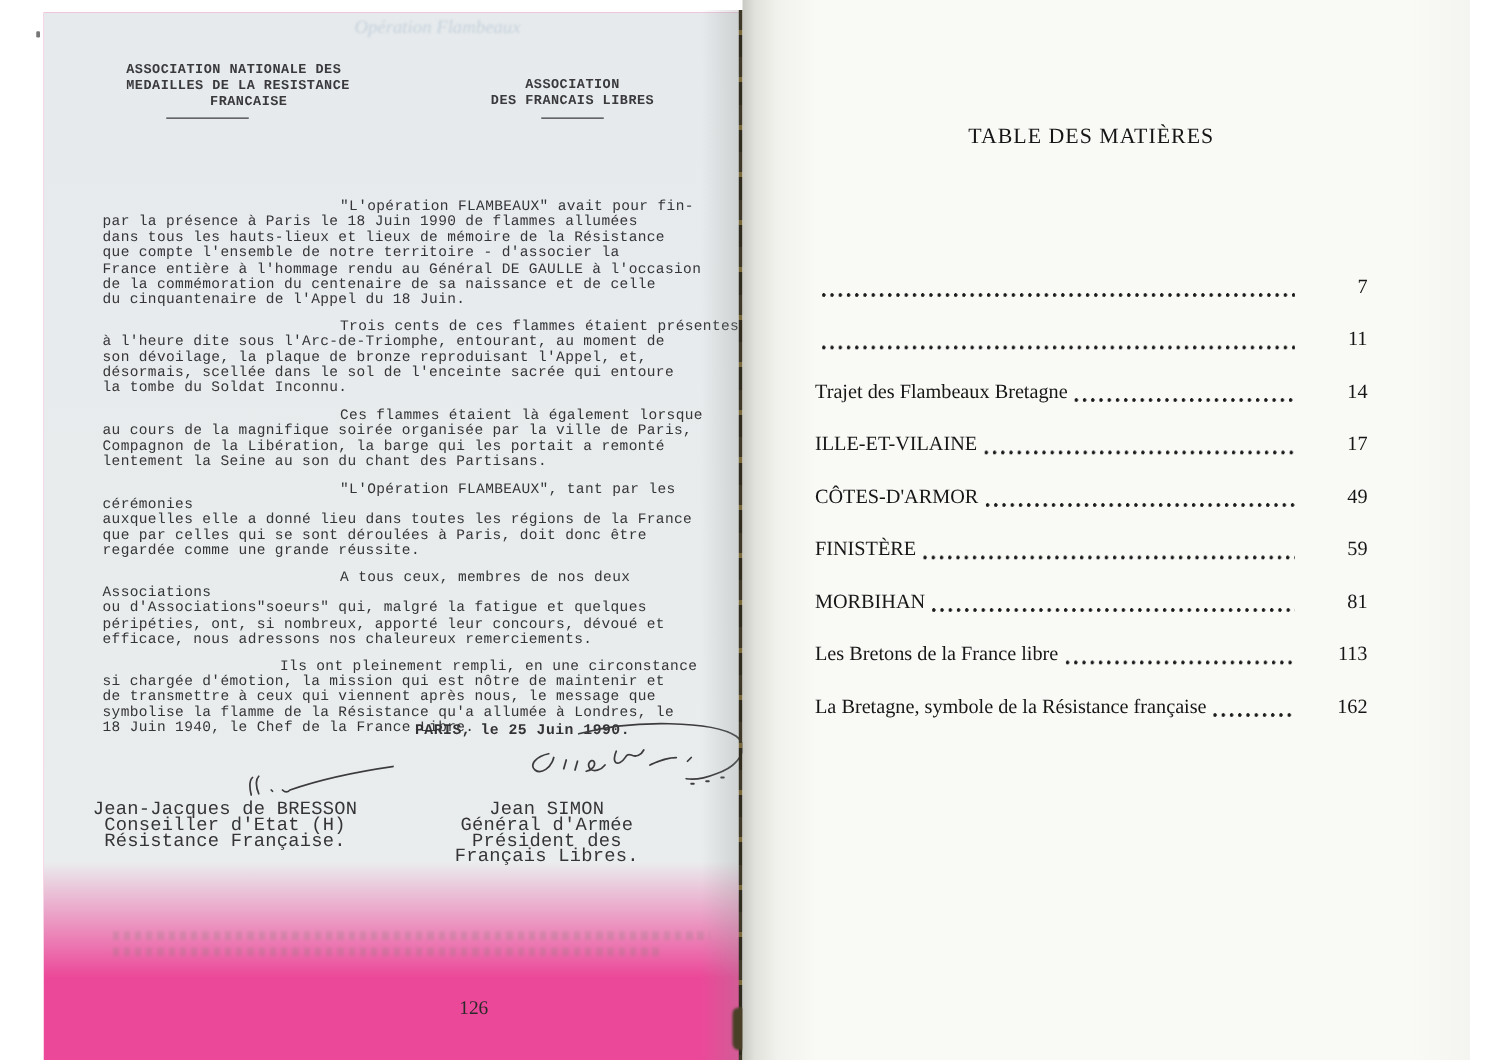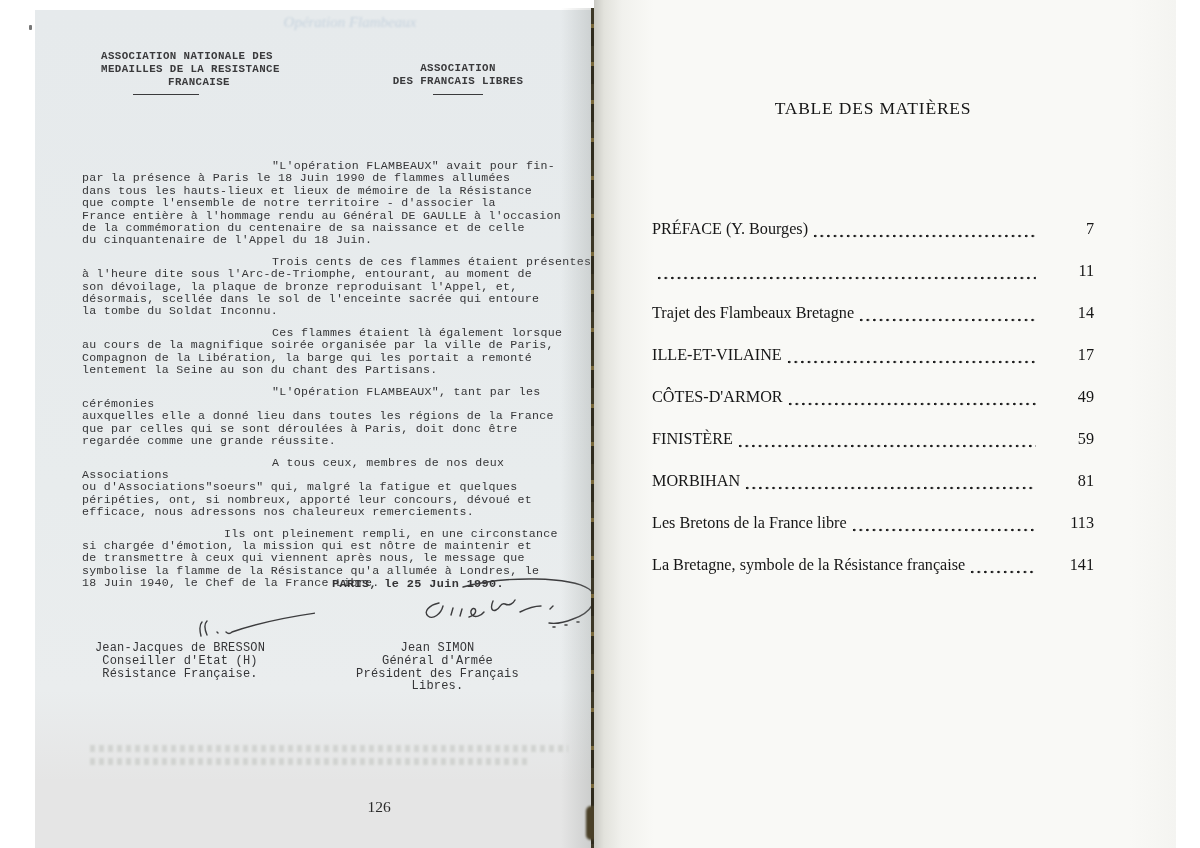--- a/index.html
+++ b/index.html
@@ -1,21 +1,21 @@
 <!DOCTYPE html>
 <html><head>
 <meta charset="utf-8">
 <style>
   html,body{margin:0;padding:0;background:#ffffff;}
   .scan{position:relative;width:1200px;height:848px;background:#ffffff;overflow:hidden;
         font-family:"Liberation Serif", serif;}
 
   
   .page-left{position:absolute;left:35px;top:10px;width:557px;height:838px;
-             background:#e5e5e5;}
+             background:#ec4899;}
   .photocopy{position:absolute;left:0;top:0;width:100%;height:772px;
              background:linear-gradient(180deg,#e6eaec 0%,#e8eced 62%,#eaedee 88%,rgba(236,239,239,0) 100%);}
   .bleed-top{position:absolute;left:205px;top:4px;width:220px;
              font-family:"Liberation Serif",serif;font-style:italic;font-size:15px;
              color:#9fb6cc;opacity:.45;filter:blur(1px);text-align:center;}
   .speck{position:absolute;left:-6px;top:15px;width:3px;height:5px;background:#777;border-radius:1px;}
 
   .letterhead-left{position:absolute;left:66px;top:40px;width:196px;
              font-family:"Liberation Mono",monospace;font-size:10.8px;line-height:13px;
              font-weight:bold;color:#3a3a3c;letter-spacing:.4px;}
@@ -33,21 +33,21 @@
   .letter-body p.indent-sm{text-indent:142px;}
 
   .date-line{position:absolute;left:297px;top:567px;
              font-family:"Liberation Mono",monospace;font-size:11.8px;font-weight:bold;
              letter-spacing:.4px;color:#333335;}
 
   .sig{position:absolute;}
   .sig-left{left:120px;top:592px;}
   .sig-right{left:368px;top:565px;}
 
-  .signer{position:absolute;font-family:"Liberation Mono",monospace;font-size:12px;
+  .signer{position:absolute;font-family:"Liberation Mono",monospace;font-size:15px;
           line-height:12.8px;color:#353537;text-align:center;letter-spacing:.2px;}
   .signer-left{left:30px;top:632px;width:230px;}
   .signer-right{left:305px;top:632px;width:195px;}
 
   .bleed-lines{position:absolute;left:55px;top:735px;width:478px;}
   .bleed-line{height:7px;margin-bottom:6px;filter:blur(1px);opacity:.55;
           background-image:repeating-linear-gradient(90deg,rgba(120,128,112,.35) 0 5px,rgba(120,128,112,0) 5px 9px);}
   .bleed-line:last-child{width:92%;}
 
   .folio{position:absolute;left:314px;top:788px;width:60px;text-align:center;
@@ -166,21 +166,20 @@
   <div class="gutter-line"></div>
   <div class="gutter-blotch"></div>
 
   <div class="page-right">
     <div class="toc">
       <div class="toc-title">TABLE DES MATIÈRES</div>
 
       <div class="toc-list">
 
         <div class="toc-row">
-          <span class="toc-label">PRÉFACE (Y. Bourges)</span>
           <span class="dots"></span>
           <span class="pagenum">7</span>
         </div>
 
 
         <div class="toc-row">
           <span class="dots"></span>
           <span class="pagenum">11</span>
         </div>
 
@@ -217,20 +216,20 @@
 
         <div class="toc-row">
           <span class="toc-label">Les Bretons de la France libre</span>
           <span class="dots"></span>
           <span class="pagenum">113</span>
         </div>
 
         <div class="toc-row">
           <span class="toc-label">La Bretagne, symbole de la Résistance française</span>
           <span class="dots"></span>
-          <span class="pagenum">141</span>
+          <span class="pagenum">162</span>
         </div>
 
       </div>
     </div>
   </div>
 
 </div>
 
 </body></html>

